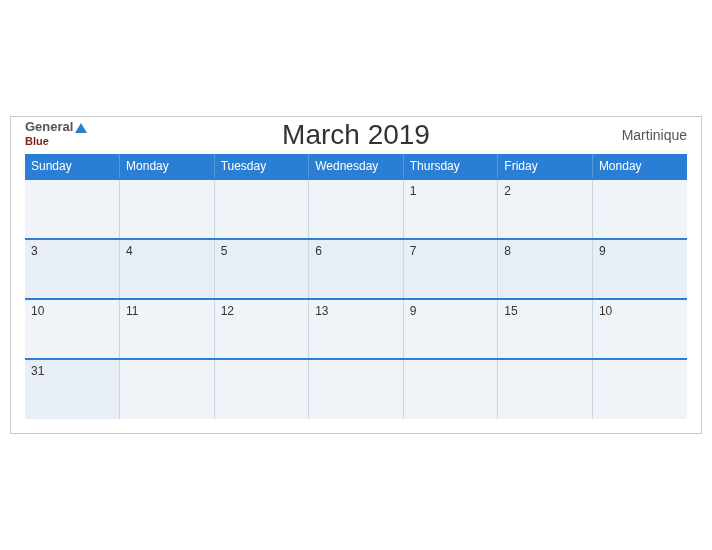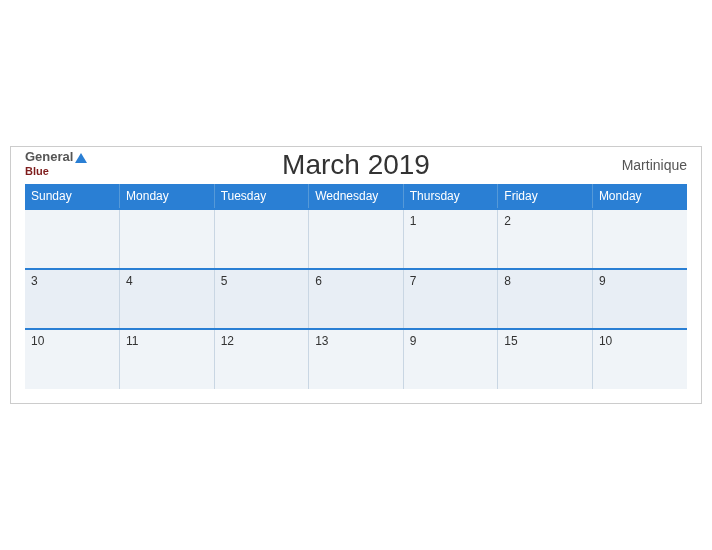--- a/index.html
+++ b/index.html
@@ -159,15 +159,24 @@
         </tr>
         <tr>
           <td><span class="day-num">10</span></td>
           <td><span class="day-num">11</span></td>
           <td><span class="day-num">12</span></td>
           <td><span class="day-num">13</span></td>
           <td><span class="day-num">9</span></td>
           <td><span class="day-num">15</span></td>
           <td><span class="day-num">10</span></td>
         </tr>
+        <tr>
+          <td><span class="day-num">31</span></td>
+          <td class="empty"></td>
+          <td class="empty"></td>
+          <td class="empty"></td>
+          <td class="empty"></td>
+          <td class="empty"></td>
+          <td class="empty"></td>
+        </tr>
       </tbody>
   </table>
 </div>
 
 </body></html>

